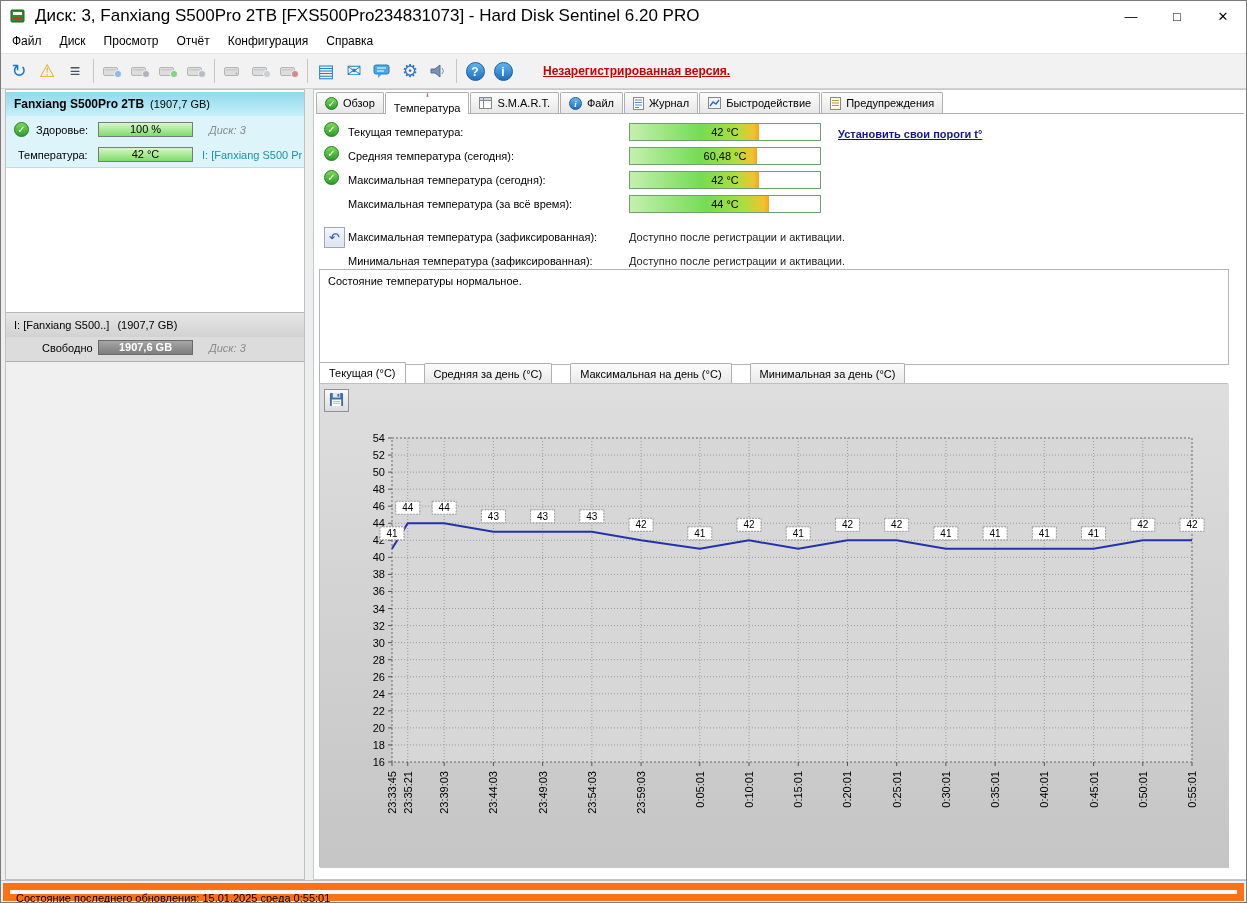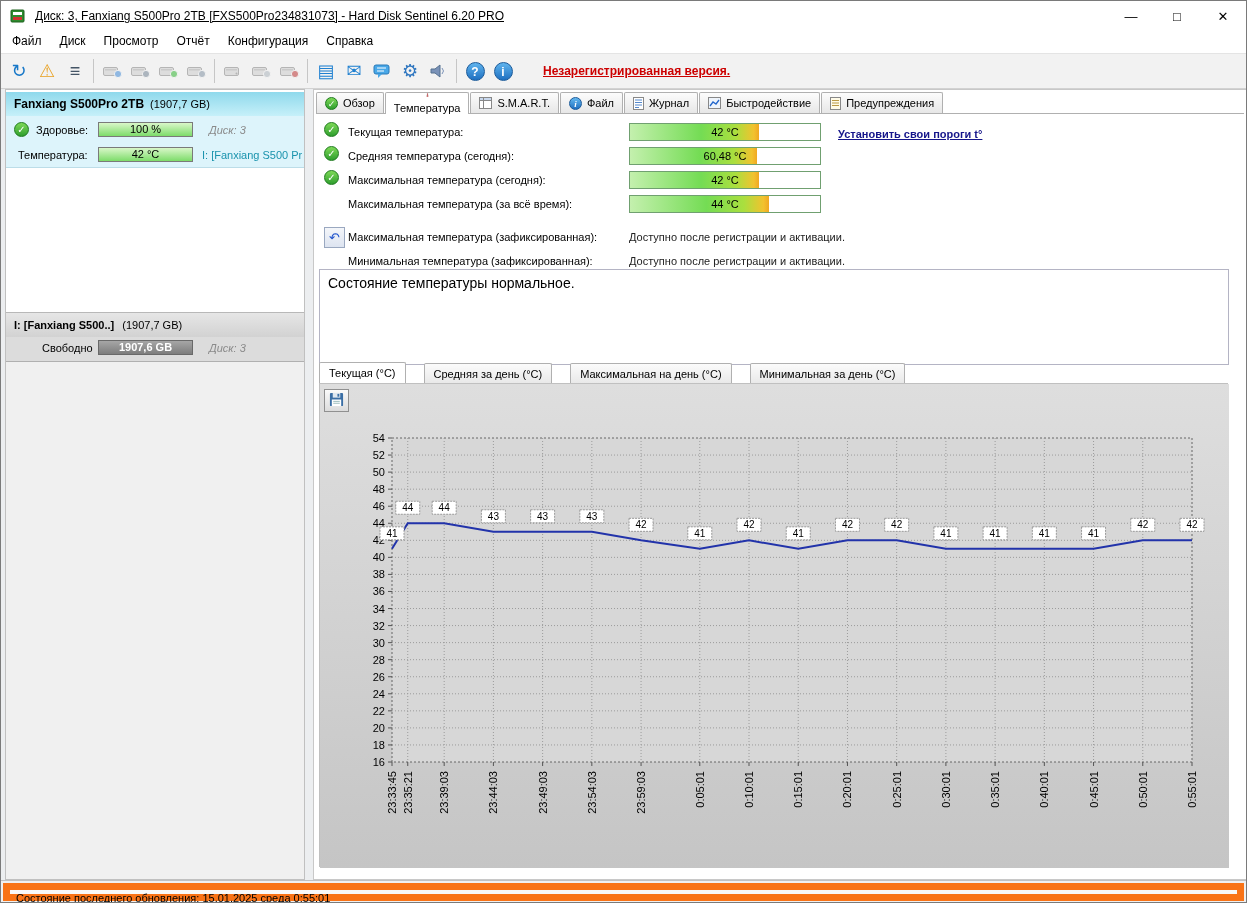--- a/index.html
+++ b/index.html
@@ -3,21 +3,21 @@
 <meta charset="utf-8">
 <style>
   *{margin:0;padding:0;box-sizing:border-box;}
   html,body{width:1247px;height:903px;}
   body{font-family:"Liberation Sans","DejaVu Sans",sans-serif;font-size:11px;background:#fff;
        position:relative;overflow:hidden;border:1px solid #7a7a7a;color:#000;}
 
   
   .titlebar{height:30px;display:flex;align-items:center;background:#fff;}
   .app-icon{width:16px;height:16px;margin-left:9px;flex:0 0 auto;}
-  .title-text{margin-left:9px;font-size:12px;white-space:nowrap;text-decoration:underline;}
+  .title-text{margin-left:9px;font-size:17px;white-space:nowrap;}
   .win-btns{margin-left:auto;display:flex;height:100%;}
   .win-btn{width:46px;height:100%;display:flex;align-items:center;justify-content:center;
            font-size:13px;background:none;border:none;color:#000;}
 
   
   .menubar{height:22px;display:flex;align-items:flex-start;background:#fff;padding-left:2px;}
   .menu-item{padding:3px 9px;font-size:12px;cursor:default;}
 
   
   .toolbar{height:36px;background:#f2f2f2;border-top:1px solid #e4e4e4;border-bottom:1px solid #d2d2d2;
@@ -57,21 +57,21 @@
   .s-label{position:absolute;top:3px;font-size:11px;}
   .lab-health{left:30px;} .lab-temp{left:12px;}
   .s-bar{position:absolute;left:92px;top:1px;width:95px;height:15px;border:1px solid #7a7a7a;
          background:linear-gradient(#d9f7c9,#7ddc6a);text-align:center;line-height:13px;font-size:11px;}
   .s-meta{position:absolute;left:203px;top:3px;color:#8a8a8a;font-style:italic;}
   .s-vol{position:absolute;left:196px;top:3px;color:#1a93ad;white-space:nowrap;overflow:hidden;max-width:100px;}
   .part-card{position:absolute;top:222px;left:0;right:0;height:50px;background:#dcdcdc;
              border-top:1px solid #b8b8b8;border-bottom:1px solid #b0b0b0;}
   .part-header{height:24px;display:flex;align-items:center;padding-left:8px;gap:8px;
                background:linear-gradient(#e6e6e6,#d2d2d2);}
-  .part-name{font-weight:bold;font-size:11px;}
+  .part-name{font-weight:normal;font-size:11px;}
   .part-row{position:relative;height:20px;margin-top:2px;}
   .free-label{position:absolute;left:36px;top:3px;}
   .free-bar{position:absolute;left:92px;top:1px;width:95px;height:15px;
             background:linear-gradient(#a6a6a6,#7d7d7d);border:1px solid #696969;color:#fff;
             text-align:center;line-height:13px;font-weight:bold;font-size:11px;}
   .part-meta{position:absolute;left:203px;top:3px;color:#8a8a8a;font-style:italic;}
   .panel-rest{position:absolute;top:272px;bottom:0;left:0;right:0;background:#f0f0f0;}
 
   
   .tabbar{position:absolute;top:2px;left:2px;right:2px;height:22px;display:flex;align-items:flex-end;
@@ -89,21 +89,21 @@
   .t-bar{position:absolute;left:315px;top:1px;width:192px;height:18px;border:1px solid #70a070;background:#fff;}
   .t-fill{height:100%;background:linear-gradient(to right,#c4f0ae,#74dc54 55%,#aadf3e 82%,#f2c22e 96%,#f0a822);}
   .t-val{position:absolute;left:0;right:0;top:2px;text-align:center;font-size:11px;}
   .t-text{position:absolute;left:315px;top:4px;font-size:11px;color:#222;}
   .reset-btn{width:21px;height:21px;border:1px solid #9aa8c0;background:linear-gradient(#f4f6fa,#dde4f0);
              font-size:13px;color:#2255cc;line-height:1;}
   .thresholds-link{position:absolute;left:524px;top:14px;font-size:11px;font-weight:bold;color:#15158a;
                    text-decoration:underline;cursor:pointer;}
 
   .note-box{position:absolute;left:5px;top:155px;width:910px;height:96px;border:1px solid #b4b4c4;
-            background:#fff;padding:5px 8px;font-size:14px;}
+            background:#fff;padding:5px 8px;font-size:11px;}
 
   
   .chart-tabbar{position:absolute;left:5px;top:248px;display:flex;gap:18px;align-items:flex-end;height:21px;}
   .ctab{height:20px;padding:0 9px;border:1px solid #b0b0b0;border-bottom:none;
         background:linear-gradient(#fbfbfb,#e9e9e9);display:flex;align-items:center;font-size:11px;
         border-radius:2px 2px 0 0;cursor:default;white-space:nowrap;}
   .ctab.sel{background:#fff;height:21px;}
   .chart-panel{position:absolute;left:5px;top:269px;width:909px;height:484px;border:1px solid #c0c0c0;}
   .save-btn{position:absolute;left:4px;top:5px;width:25px;height:23px;border:1px solid #909090;
             background:linear-gradient(#fafafa,#dcdcdc);display:flex;align-items:center;justify-content:center;z-index:2;}

